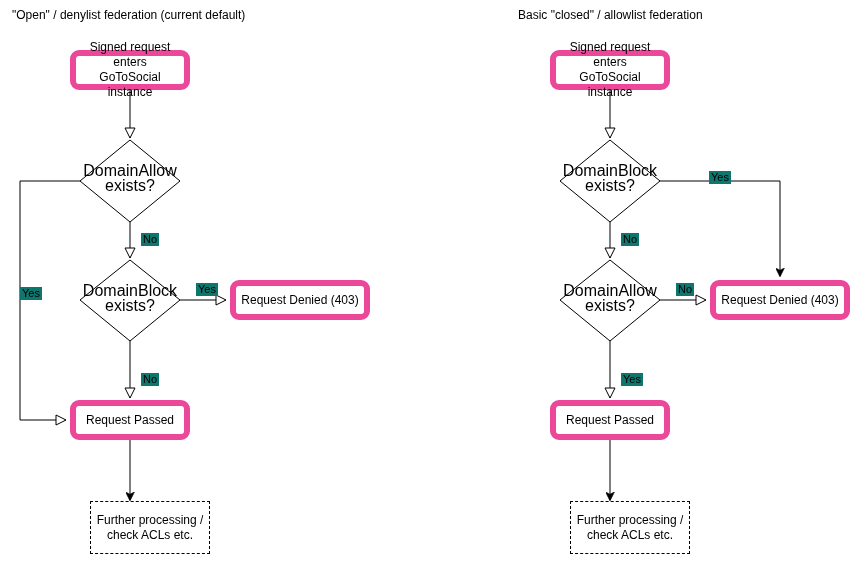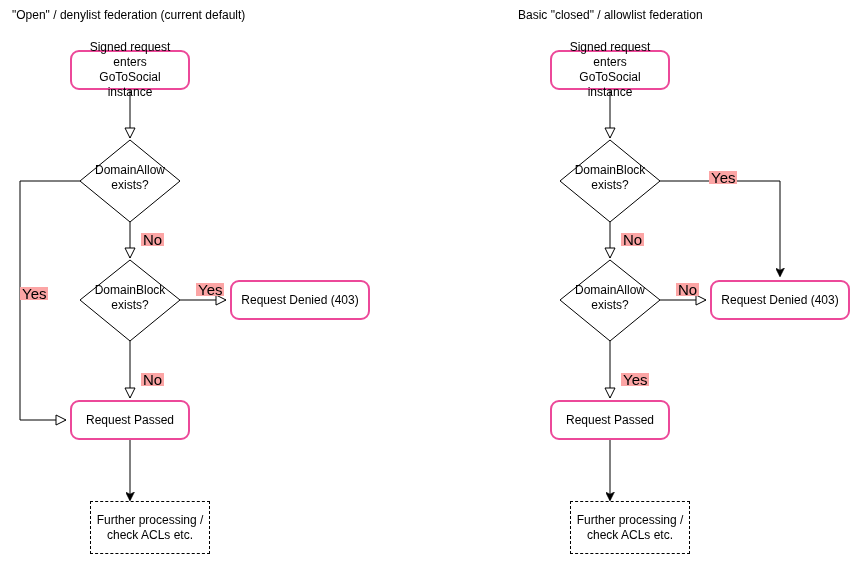--- a/index.html
+++ b/index.html
@@ -39,45 +39,45 @@
     display: flex;
     align-items: center;
     justify-content: center;
     text-align: center;
     font-size: 12px;
     line-height: 15px;
     color: #000000;
     background: #ffffff;
   }
   .node.rounded {
-    border: 2px solid #ec4899;
+    border: 6px solid #ec4899;
     border-radius: 9px;
   }
   .node.dashed {
     border: 1px dashed #000000;
     border-radius: 0;
     margin-left: 20px;
   }
   .node .node-label { display: block; padding: 0 4px; }
 
   .diamond-label {
     position: absolute;
-    font-size: 12px;
+    font-size: 16px;
     line-height: 15px;
     text-align: center;
     color: #000000;
     white-space: nowrap;
     pointer-events: none;
   }
   .edge-label {
     position: absolute;
-    font-size: 15px;
+    font-size: 11px;
     line-height: 13px;
     color: #000000;
-    background: #fca5a5;
+    background: #0f766e;
     white-space: nowrap;
     padding: 0 2px;
   }
   .diamond-hit {
     position: absolute;
     background: transparent;
   }
 </style>
 </head>
 <body>

